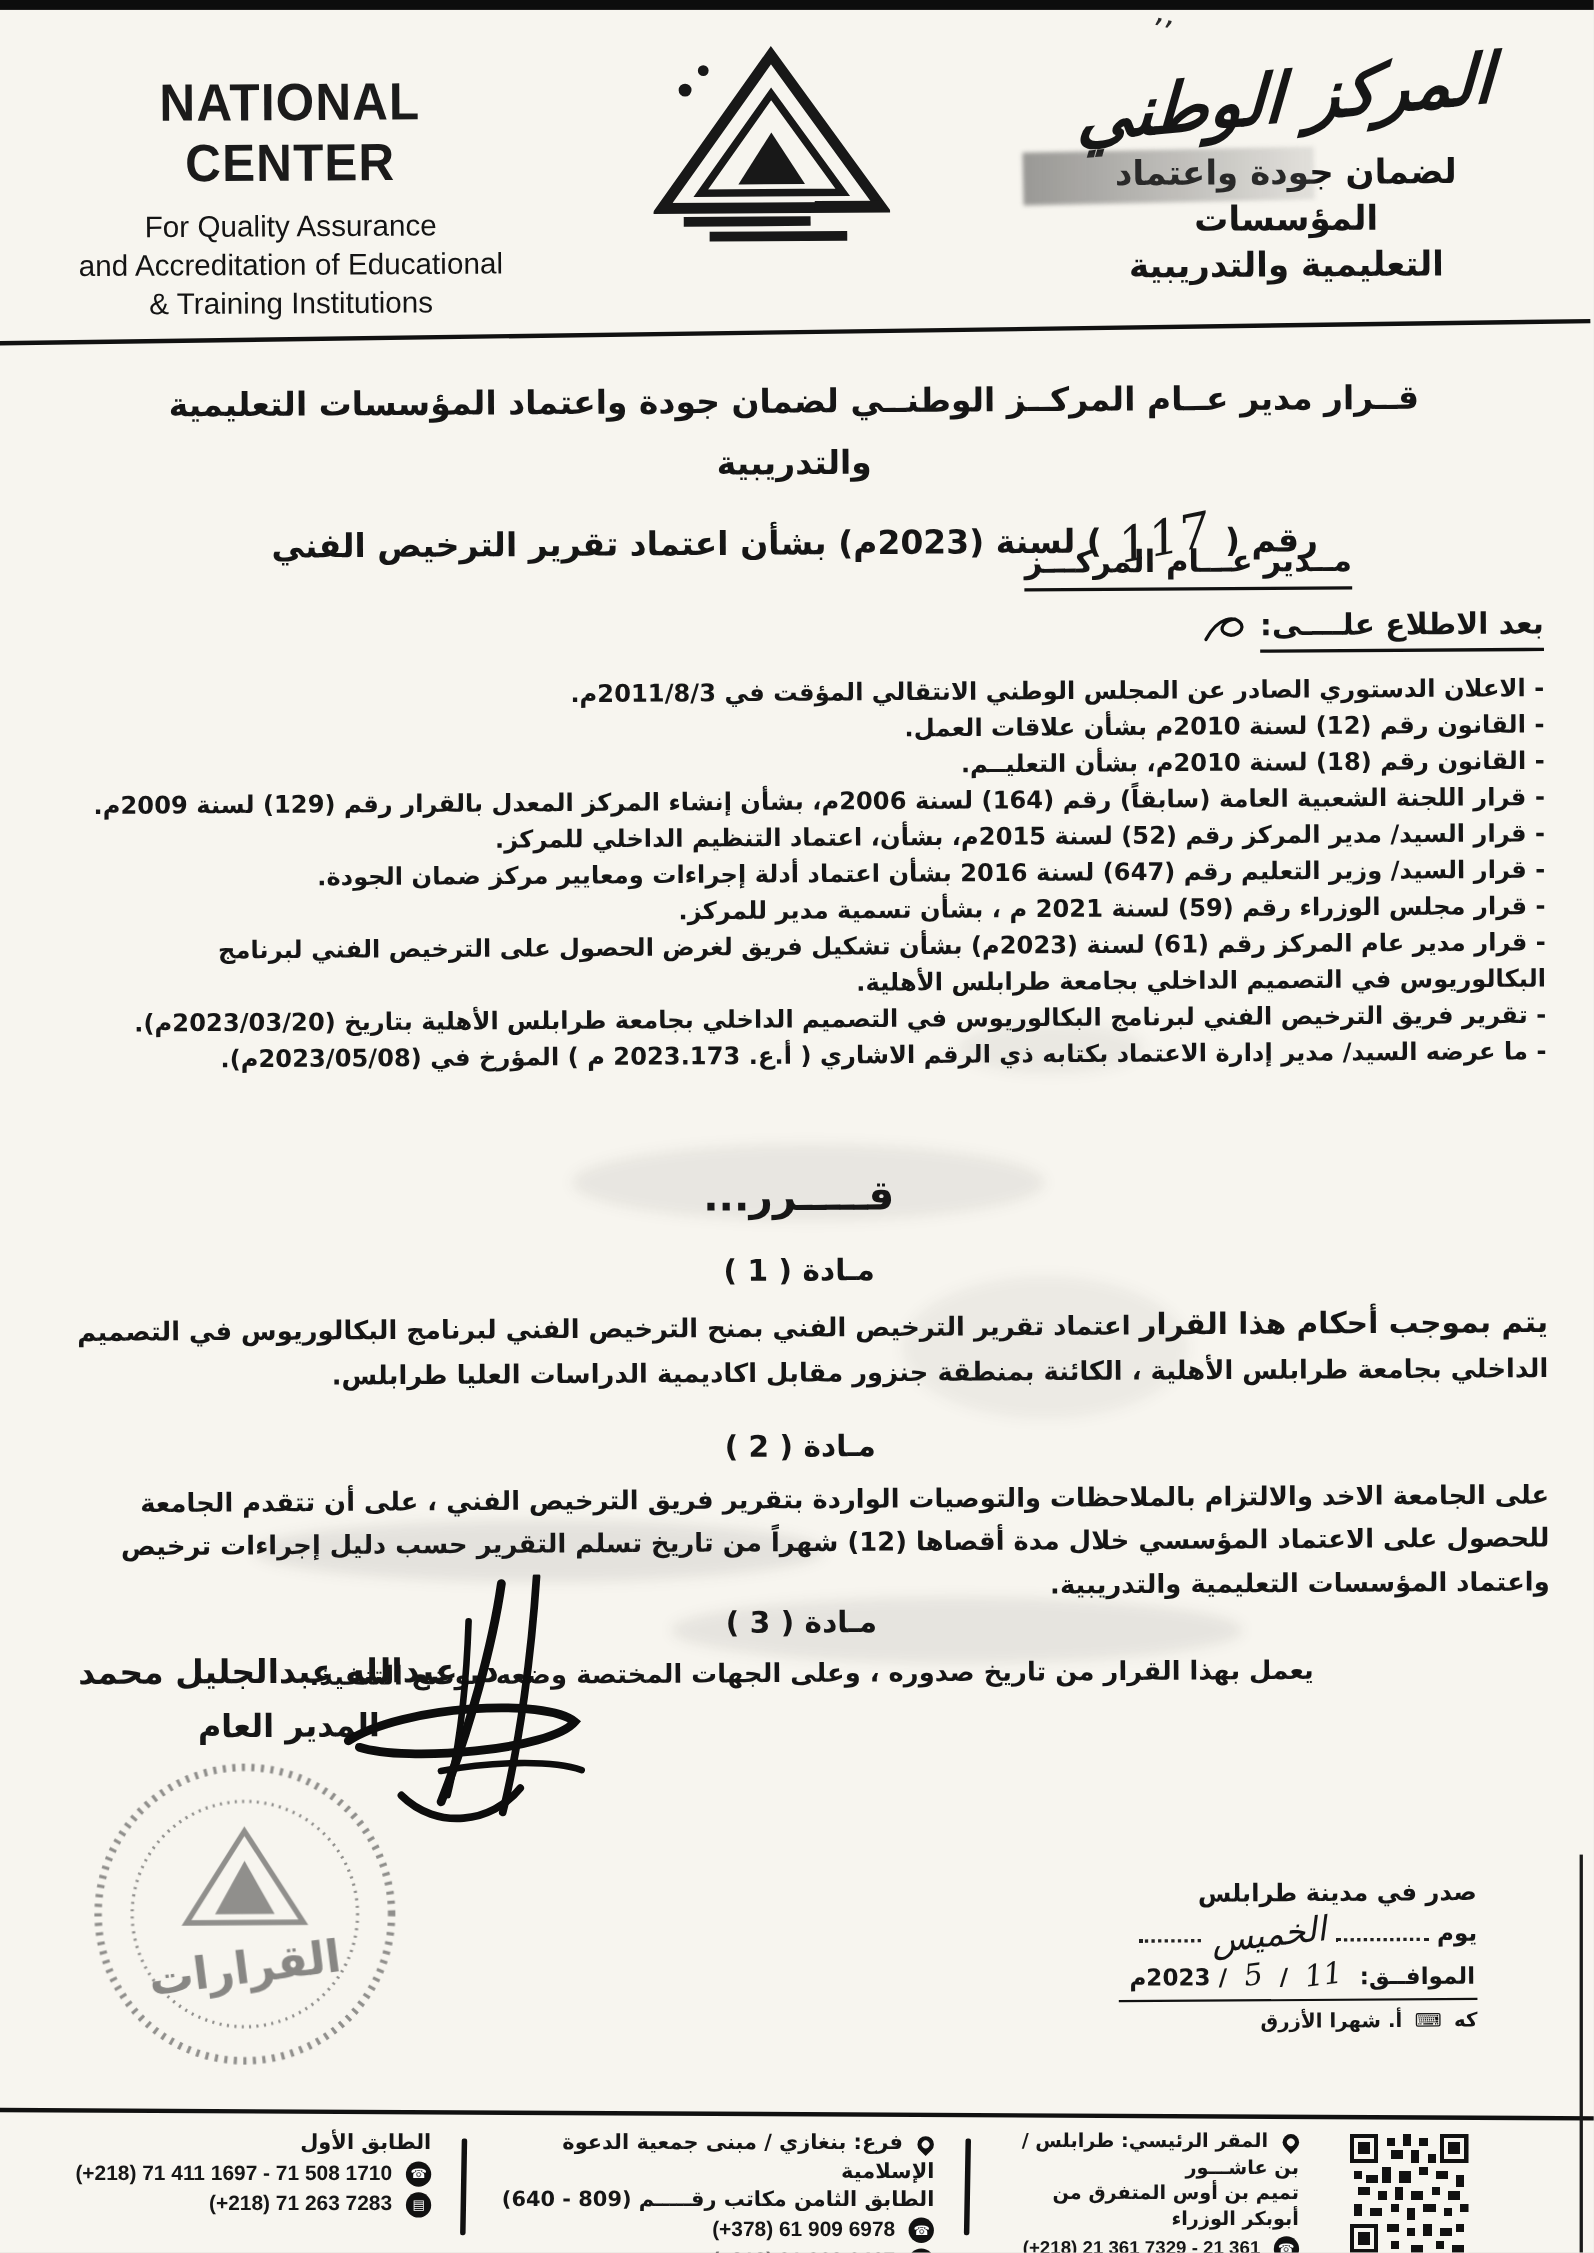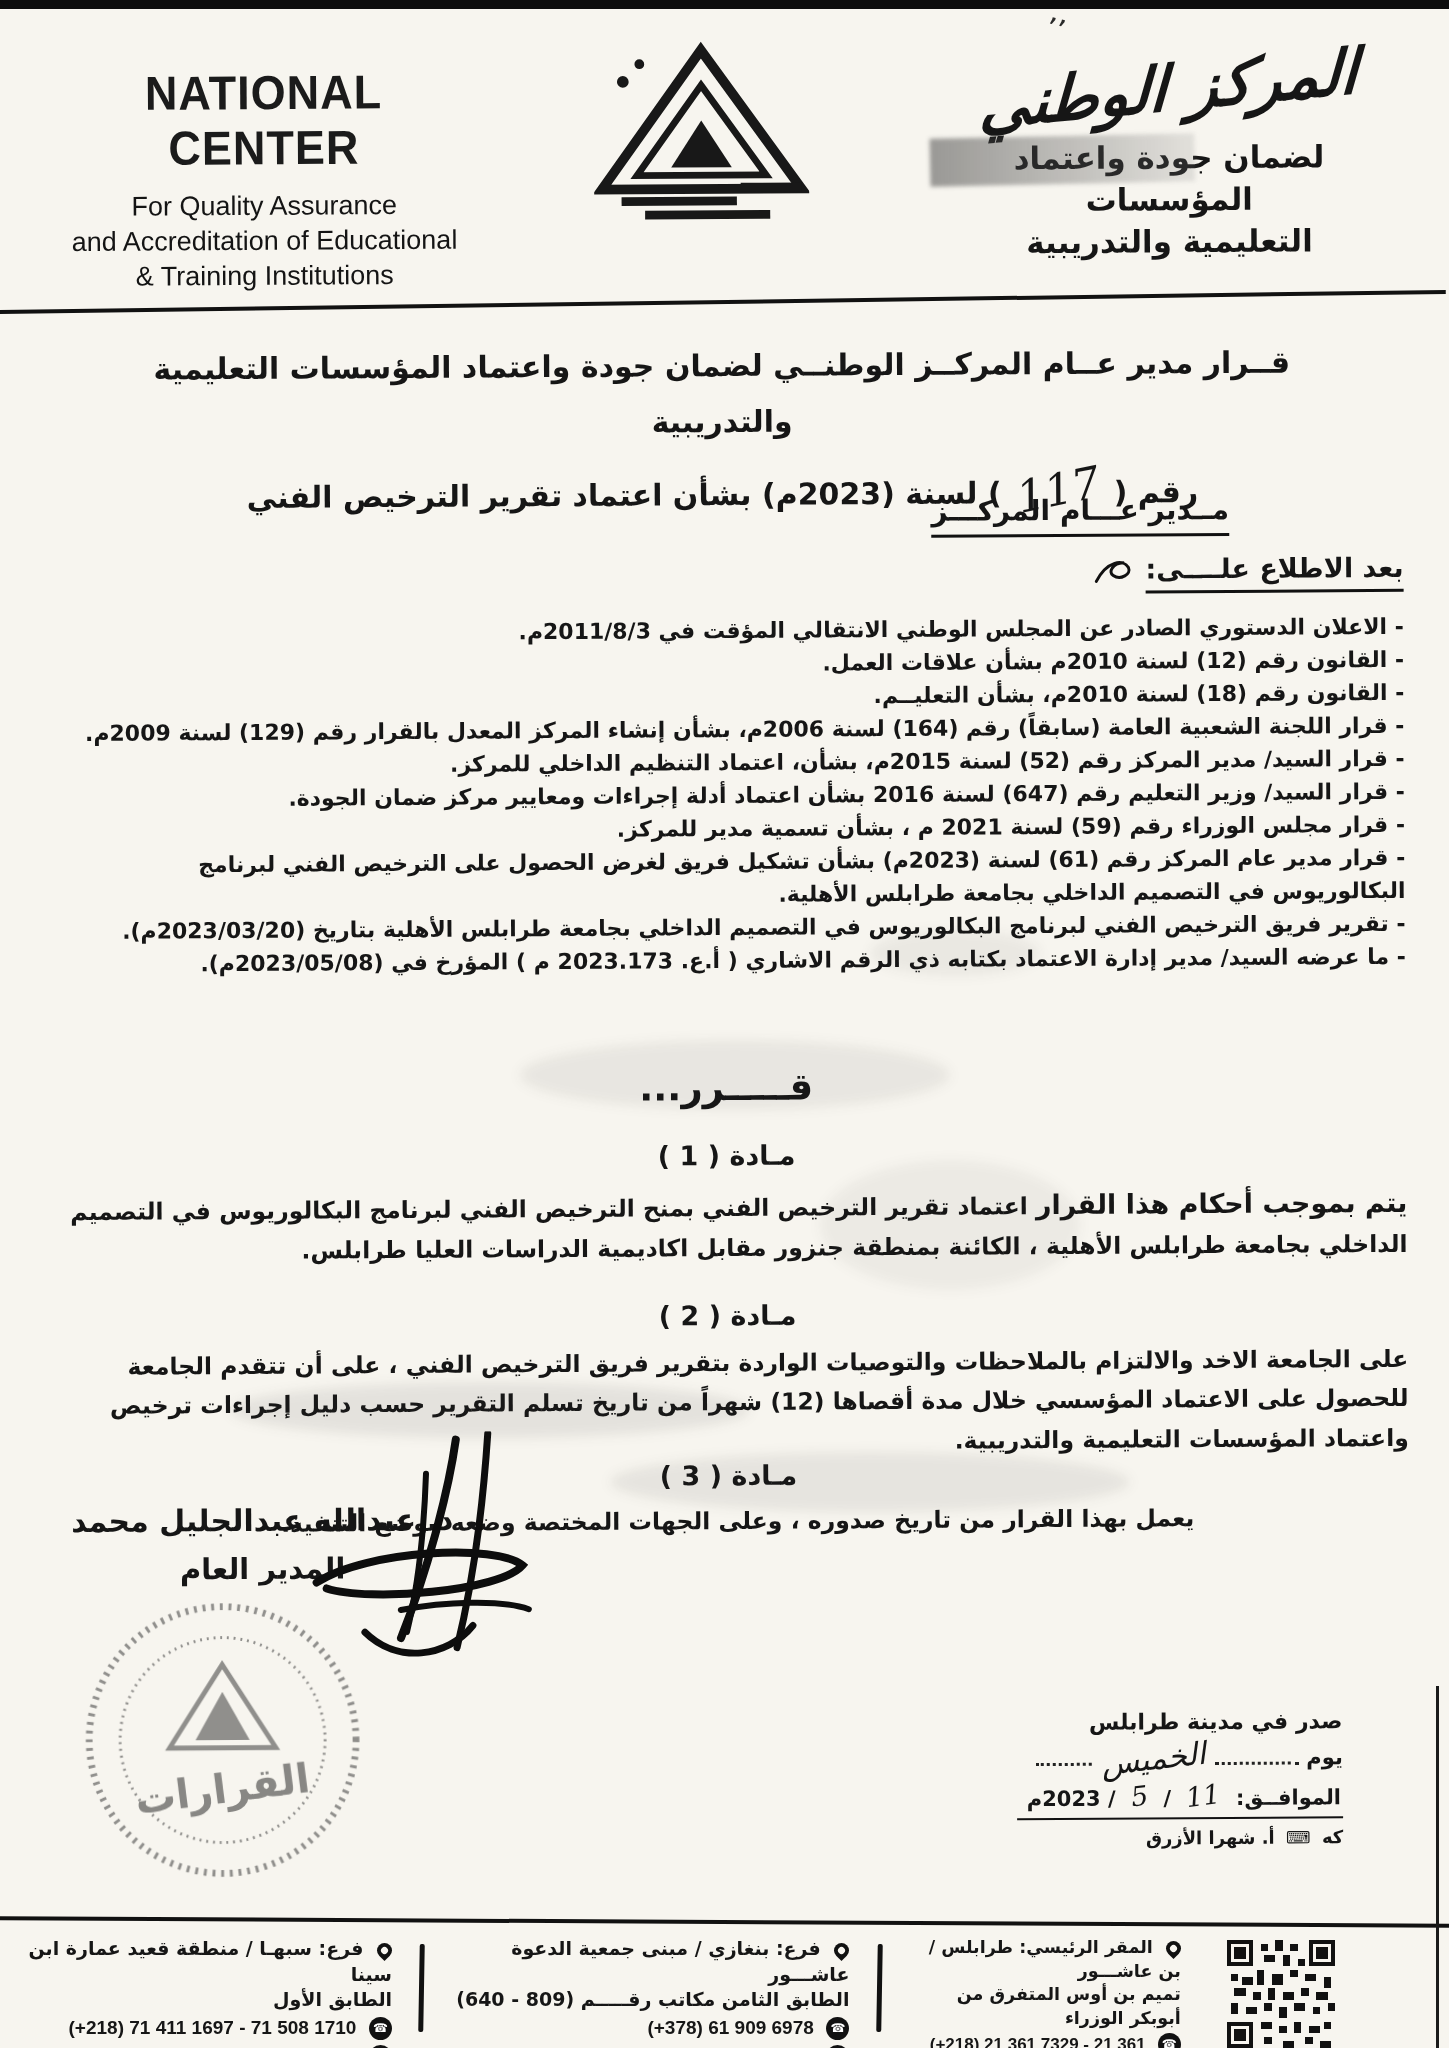--- a/index.html
+++ b/index.html
@@ -310,40 +310,36 @@
         <span class="num">(+218) 21 361 7329 - 21 361 7328</span>
       </div>
 
     </div>
 
     <div class="vbar"></div>
 
     <div class="branch bg">
       <div class="b-line">
         <span class="pin"></span>
-        <span>فرع: بنغازي / مبنى جمعية الدعوة عاشـــور</span>
+        <span>فرع: بنغازي / مبنى جمعية الدعوة الإسلامية</span>
       </div>
       <div class="b-sub">الطابق الثامن مكاتب رقـــــم (809 - 640)</div>
       <div class="b-num">
         <span class="cicon">☎</span>
         <span class="num">(+378) 61 909 6978</span>
       </div>
       <div class="b-num">
         <span class="cicon">▤</span>
         <span class="num">(+218) 91 909 0467</span>
       </div>
     </div>
 
     <div class="vbar"></div>
 
     <div class="branch sb">
-      <div class="b-line">
-        <span class="pin"></span>
-        <span>فرع: سبهـا / منطقة قعيد عمارة ابن سينا</span>
-      </div>
       <div class="b-sub">الطابق الأول</div>
       <div class="b-num">
         <span class="cicon">☎</span>
         <span class="num">(+218) 71 411 1697 - 71 508 1710</span>
       </div>
       <div class="b-num">
         <span class="cicon">▤</span>
         <span class="num">(+218) 71 263 7283</span>
       </div>
     </div>

